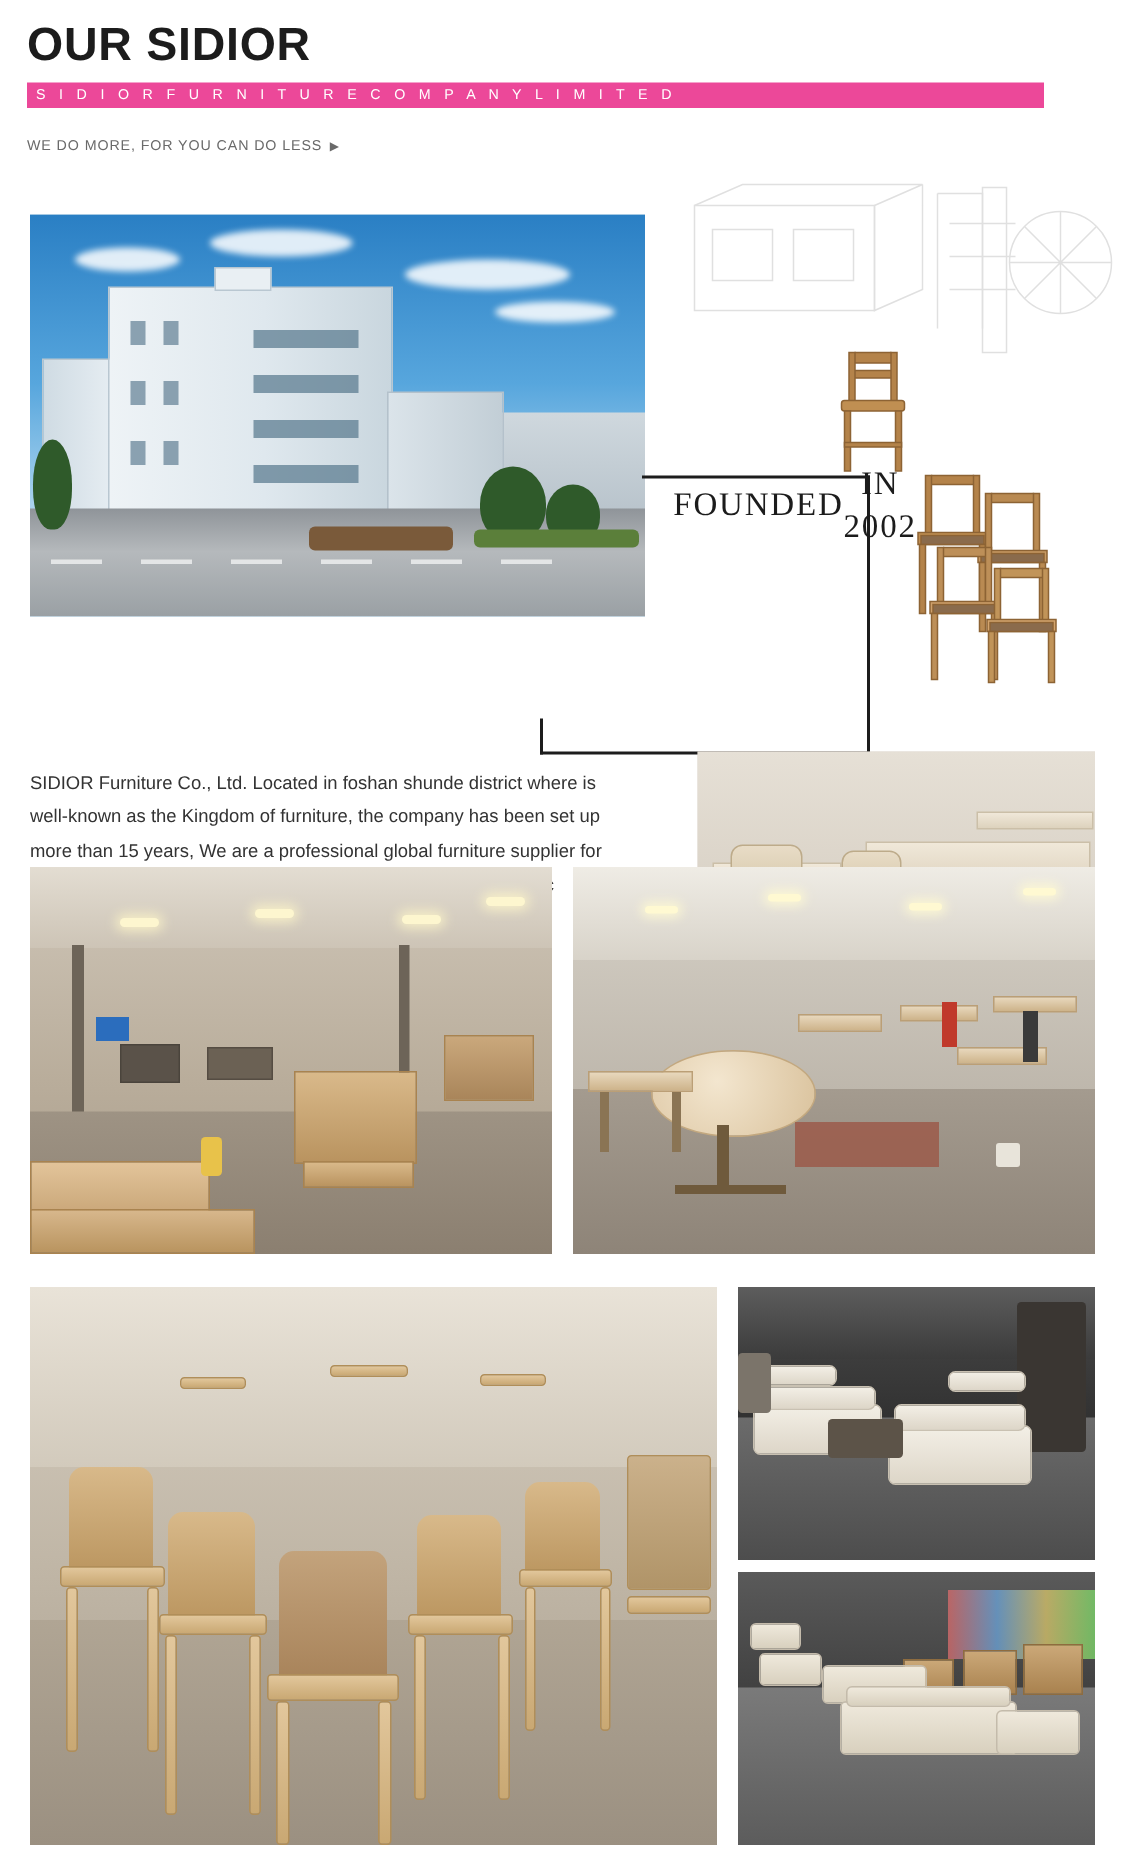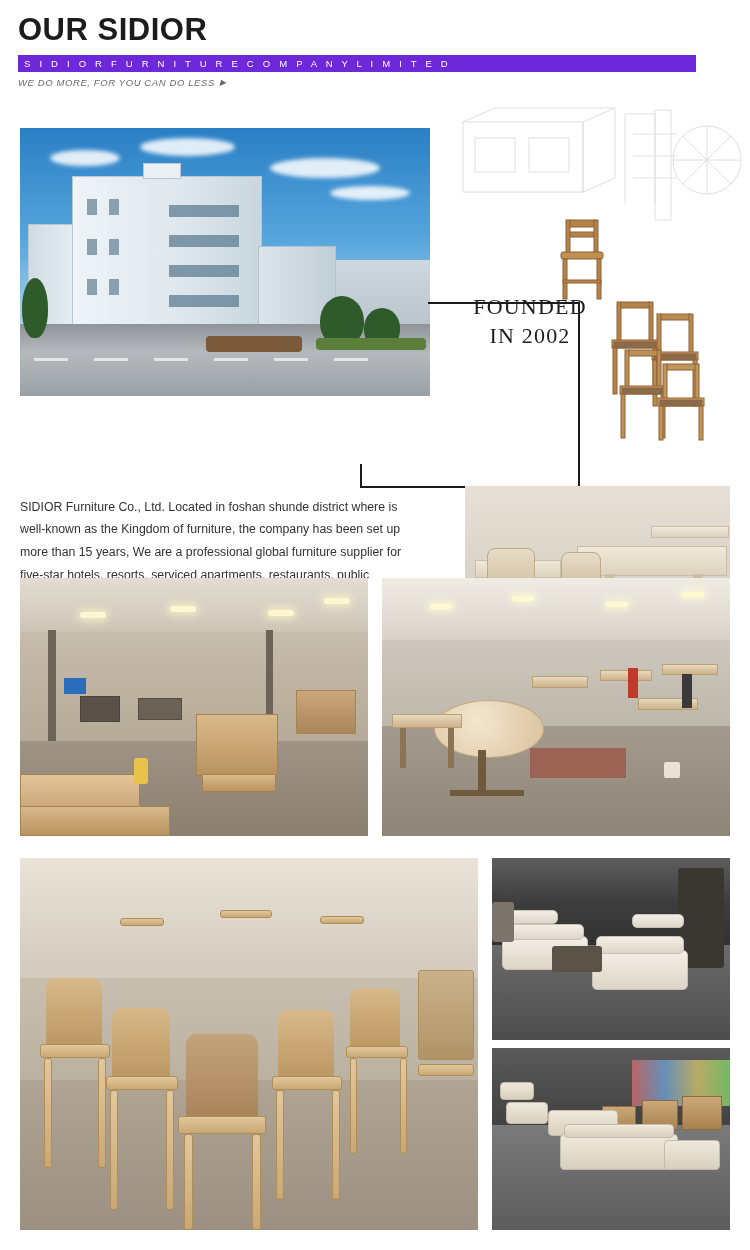--- a/index.html
+++ b/index.html
@@ -24,40 +24,39 @@
     font-size: 31px;
     font-weight: 700;
     letter-spacing: 0.5px;
     color: #1c1c1c;
     line-height: 1.05;
   }
   .orange-bar {
     margin-top: 8px;
     height: 17px;
     width: 678px;
-    background: #6d28d9;
+    background: #ec4899;
     display: flex;
     align-items: center;
     padding-left: 6px;
   }
   .orange-bar .bar-text {
     color: #ffffff;
     font-size: 9.5px;
     letter-spacing: 3.2px;
     white-space: nowrap;
   }
   .tagline {
-    margin-top: 5px;
+    margin-top: 20px;
     font-size: 9.5px;
     letter-spacing: 0.6px;
     color: #6a6a6a;
     display: flex;
     align-items: center;
     gap: 5px;
-    font-style: italic;
   }
   .tagline .arrow { color: #6a6a6a; font-size: 8px; }
 
   
   .top-wrap {
     position: relative;
     margin-top: 10px;
     height: 450px;
   }
 
@@ -78,21 +77,21 @@
   }
 
   
   .frame-line { position: absolute; background: #1c1c1c; }
 
   .founded {
     position: absolute;
     left: 450px; top: 178px;
     width: 160px; height: 92px;
     display: flex;
-    flex-direction: column;
+    flex-direction: row;
     align-items: center;
     justify-content: center;
     font-family: "Liberation Serif", serif;
     font-size: 22px;
     letter-spacing: 1.2px;
     color: #1c1c1c;
     text-align: center;
     line-height: 1.28;
   }
 

